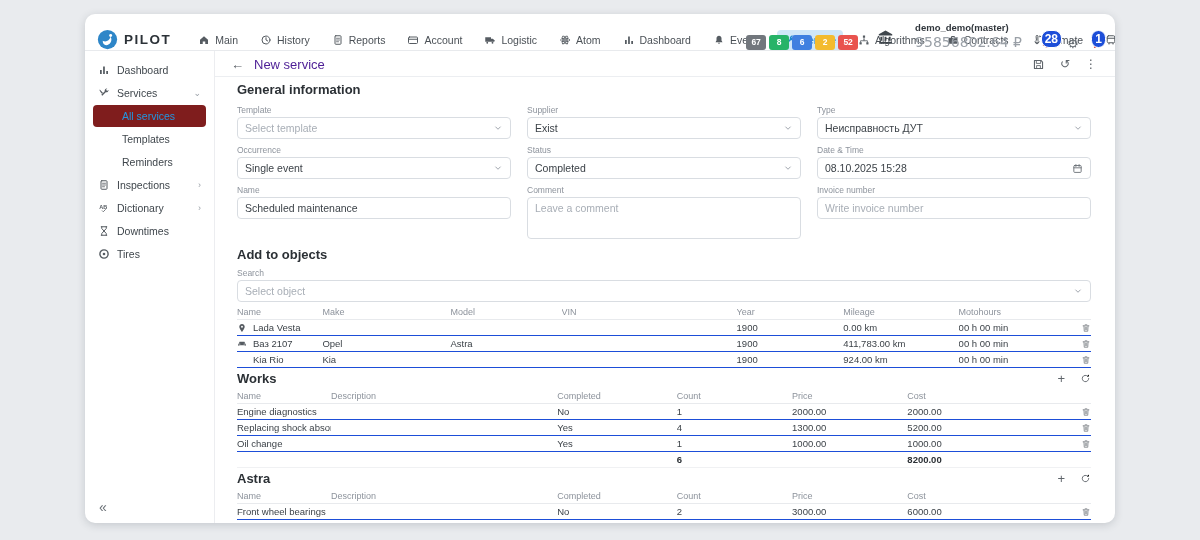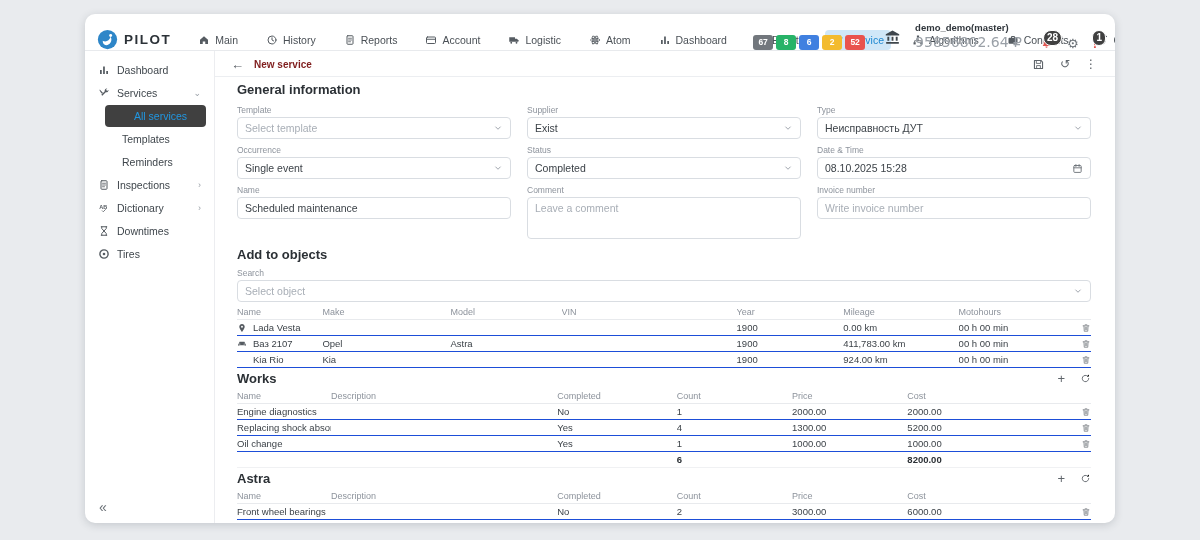--- a/index.html
+++ b/index.html
@@ -10,54 +10,54 @@
   .st1{fill:none;stroke:currentColor;stroke-width:1.6;stroke-linecap:round;stroke-linejoin:round;}
 
   .window{position:absolute;left:85px;top:14px;width:1030px;height:509px;background:#fff;
           border-radius:10px;box-shadow:0 2px 8px rgba(40,50,60,.18);display:flex;flex-direction:column;overflow:hidden;}
 
   
   .topbar{display:flex;align-items:flex-end;height:36px;padding:0 14px 0 12px;border-bottom:1px solid #e8eaed;gap:8px;flex-shrink:0;}
   .brand{display:flex;align-items:center;gap:6px;margin-right:12px;}
   .logo{width:21px;height:21px;}
   .brand-text{font-weight:bold;font-size:13.5px;letter-spacing:1.5px;color:#2c3238;}
-  .topnav-items{display:flex;align-items:center;gap:14px;flex:1;min-width:0;margin-top:31px;}
+  .topnav-items{display:flex;align-items:center;gap:8px;flex:1;min-width:0;margin-top:31px;}
   .nav-item{display:flex;align-items:center;gap:5px;padding:4px 7px;border-radius:4px;color:#4a5056;font-size:10.5px;cursor:pointer;white-space:nowrap;}
   .nav-item .ic{width:12px;height:12px;color:#565c62;}
   .nav-item.active{background:#d0e7f8;color:#1d87d0;}
   .nav-item.active .ic{color:#1d87d0;}
   .counters{display:flex;gap:3px;margin:0 10px 0 4px;}
   .counter{min-width:12px;height:15px;line-height:15px;text-align:center;border-radius:3px;color:#fff;font-size:8.5px;font-weight:bold;padding:0 4px;cursor:pointer;}
-  .user{display:flex;gap:13px;align-items:center;margin-right:10px;}
+  .user{display:flex;gap:20px;align-items:center;margin-right:10px;}
   .user .ic{width:19px;height:19px;color:#3f464c;}
   .user-meta{display:flex;flex-direction:column;line-height:1.15;}
   .user-name{font-size:9.5px;color:#2f353b;font-weight:bold;}
   .user-balance{font-size:14px;color:#9aa0a7;font-family:"DejaVu Sans",sans-serif;}
   .top-icons{display:flex;gap:14px;align-items:center;padding-right:4px;}
   .icon-btn{position:relative;color:#6b7177;cursor:pointer;display:flex;align-items:center;}
   .icon-btn .ic{width:13px;height:13px;}
   .bell-red{color:#df5550;}
   .warn-glyph{color:#e1524d;font-weight:bold;font-size:13px;line-height:13px;}
   .gear-glyph{font-size:13px;color:#6b7177;line-height:13px;}
-  .badge{position:absolute;top:-7px;right:-9px;background:#404040;color:#fff;border-radius:8px;font-size:10px;line-height:1;padding:2px 3px;font-weight:bold;border:1.5px solid #fff;margin-left:12px;}
+  .badge{position:absolute;top:-7px;right:-9px;background:#1d4ed8;color:#fff;border-radius:8px;font-size:12px;line-height:1;padding:2px 3px;font-weight:bold;border:1.5px solid #fff;margin-left:12px;}
 
   
   .app-body{display:flex;flex:1;min-height:0;}
   .sidebar{width:130px;border-right:1px solid #ecedf0;padding:8px 8px;position:relative;flex-shrink:0;box-sizing:border-box;}
   .side-item{display:flex;align-items:center;gap:7px;padding:5px 5px;font-size:10.5px;color:#3f464c;border-radius:4px;cursor:pointer;margin-bottom:1px;}
   .side-item .ic{width:12px;height:12px;color:#555b61;flex-shrink:0;}
   .side-chev{margin-left:auto;font-size:9px;color:#9aa0a7;}
   .side-sub{padding:5px 5px 5px 29px;font-size:10.5px;color:#3f464c;border-radius:4px;margin-bottom:1px;cursor:pointer;}
-  .side-sub.selected{background:#404040;color:#2196e0;margin-left:12px;}
+  .side-sub.selected{background:#7f1d1d;color:#2196e0;}
   .collapse-btn{position:absolute;bottom:8px;left:14px;font-size:14px;color:#6b7177;cursor:pointer;}
 
   .main{flex:1;display:flex;flex-direction:column;min-width:0;}
   .main-header{display:flex;align-items:center;height:24px;padding:1px 18px 0 16px;border-bottom:1px solid #eceef1;gap:10px;flex-shrink:0;}
   .back{font-size:13px;color:#555b61;cursor:pointer;}
-  .page-title{font-size:10px;font-weight:bold;color:#7f1d1d;}
+  .page-title{font-size:13px;font-weight:normal;color:#4c1d95;}
   .header-actions{margin-left:auto;display:flex;gap:15px;align-items:center;color:#5f656b;}
   .header-actions .ic{width:13px;height:13px;cursor:pointer;}
   .glyph{font-size:12px;color:#5f656b;cursor:pointer;line-height:1;}
 
   .content{flex:1;padding:5px 24px 0 22px;overflow:hidden;}
   .section-title{font-size:13px;font-weight:bold;color:#2b3035;margin:0 0 8px;}
 
   .form-grid{display:grid;grid-template-columns:1fr 1fr 1fr;column-gap:16px;row-gap:6px;margin-bottom:8px;align-items:start;}
   .field-label{font-size:8.5px;color:#8d939c;margin-bottom:2px;display:block;}
   .control{height:20px;border:1px solid #d9dde2;border-radius:4px;display:flex;align-items:center;padding:0 7px;font-size:10.5px;color:#3c4248;gap:6px;background:#fff;cursor:pointer;}

